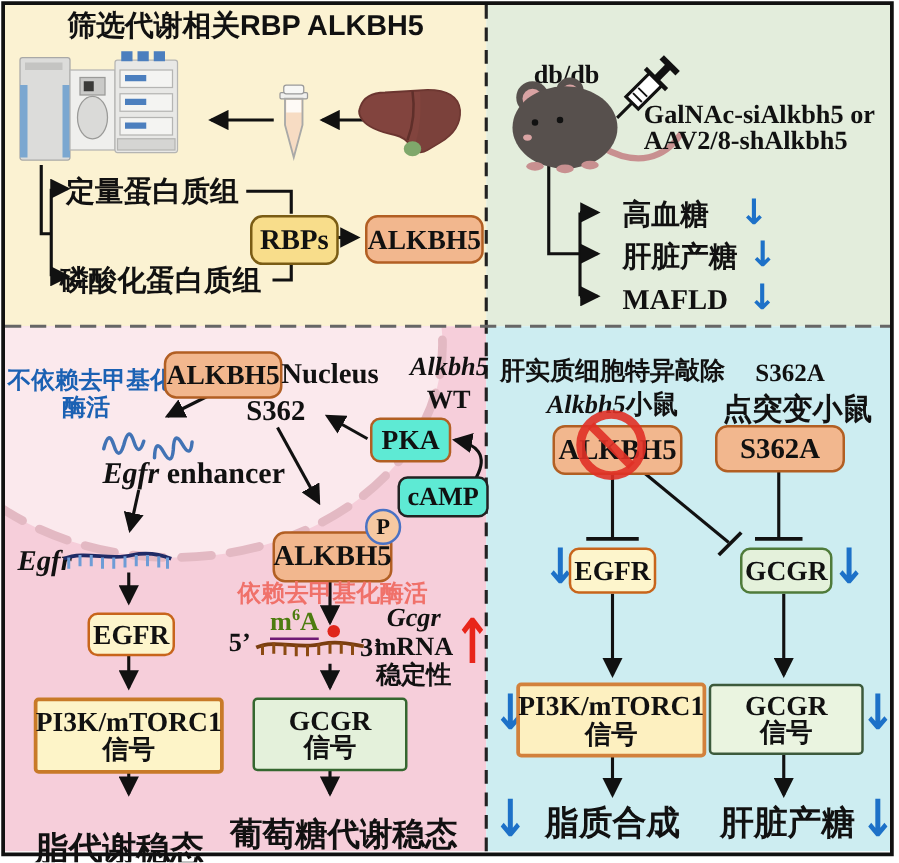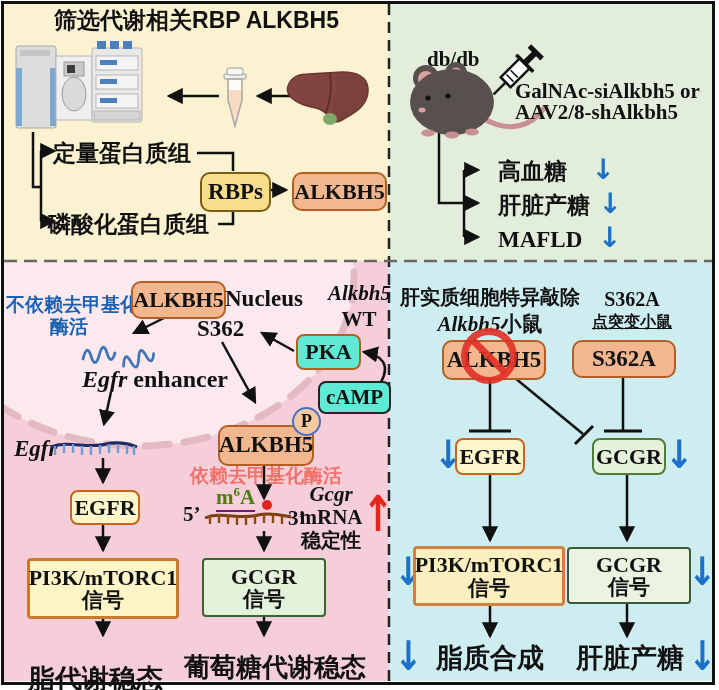--- a/index.html
+++ b/index.html
@@ -291,21 +291,21 @@
   </div>
 
   <div class="t cn" style="left:184px;top:641px;font-size:26px;margin-top:12px;">葡萄糖代谢稳态</div>
 
   <div class="t cn ctr" style="left:396px;top:284px;width:188px;font-size:20px;line-height:1.3;text-align:center;">
     <div>肝实质细胞特异敲除</div>
     <div><span class="serif it" style="font-size:21px;">Alkbh5</span><span style="font-size:21px;">小鼠</span></div>
   </div>
   <div class="t ctr" style="left:578px;top:286px;width:108px;line-height:1.3;">
     <div class="serif" style="font-size:20px;">S362A</div>
-    <div class="cn" style="font-size:16px;text-decoration:underline;">点突变小鼠</div>
+    <div class="cn" style="font-size:24px;">点突变小鼠</div>
   </div>
 
   <div class="box orangebox serif" style="left:442px;top:340px;width:100px;height:36px;font-size:23px;">
     <span>ALKBH5</span>
   </div>
   <div class="abs" style="left:461px;top:328px;width:56px;height:56px;border:7px solid rgba(224,48,38,0.9);border-radius:50%;box-sizing:border-box;">
     <div style="position:absolute;left:-2px;top:17.5px;width:46px;height:7px;background:rgba(224,48,38,0.9);transform:rotate(45deg);"></div>
   </div>
 
   <div class="box orangebox serif" style="left:572px;top:340px;width:100px;height:34px;font-size:23px;">

